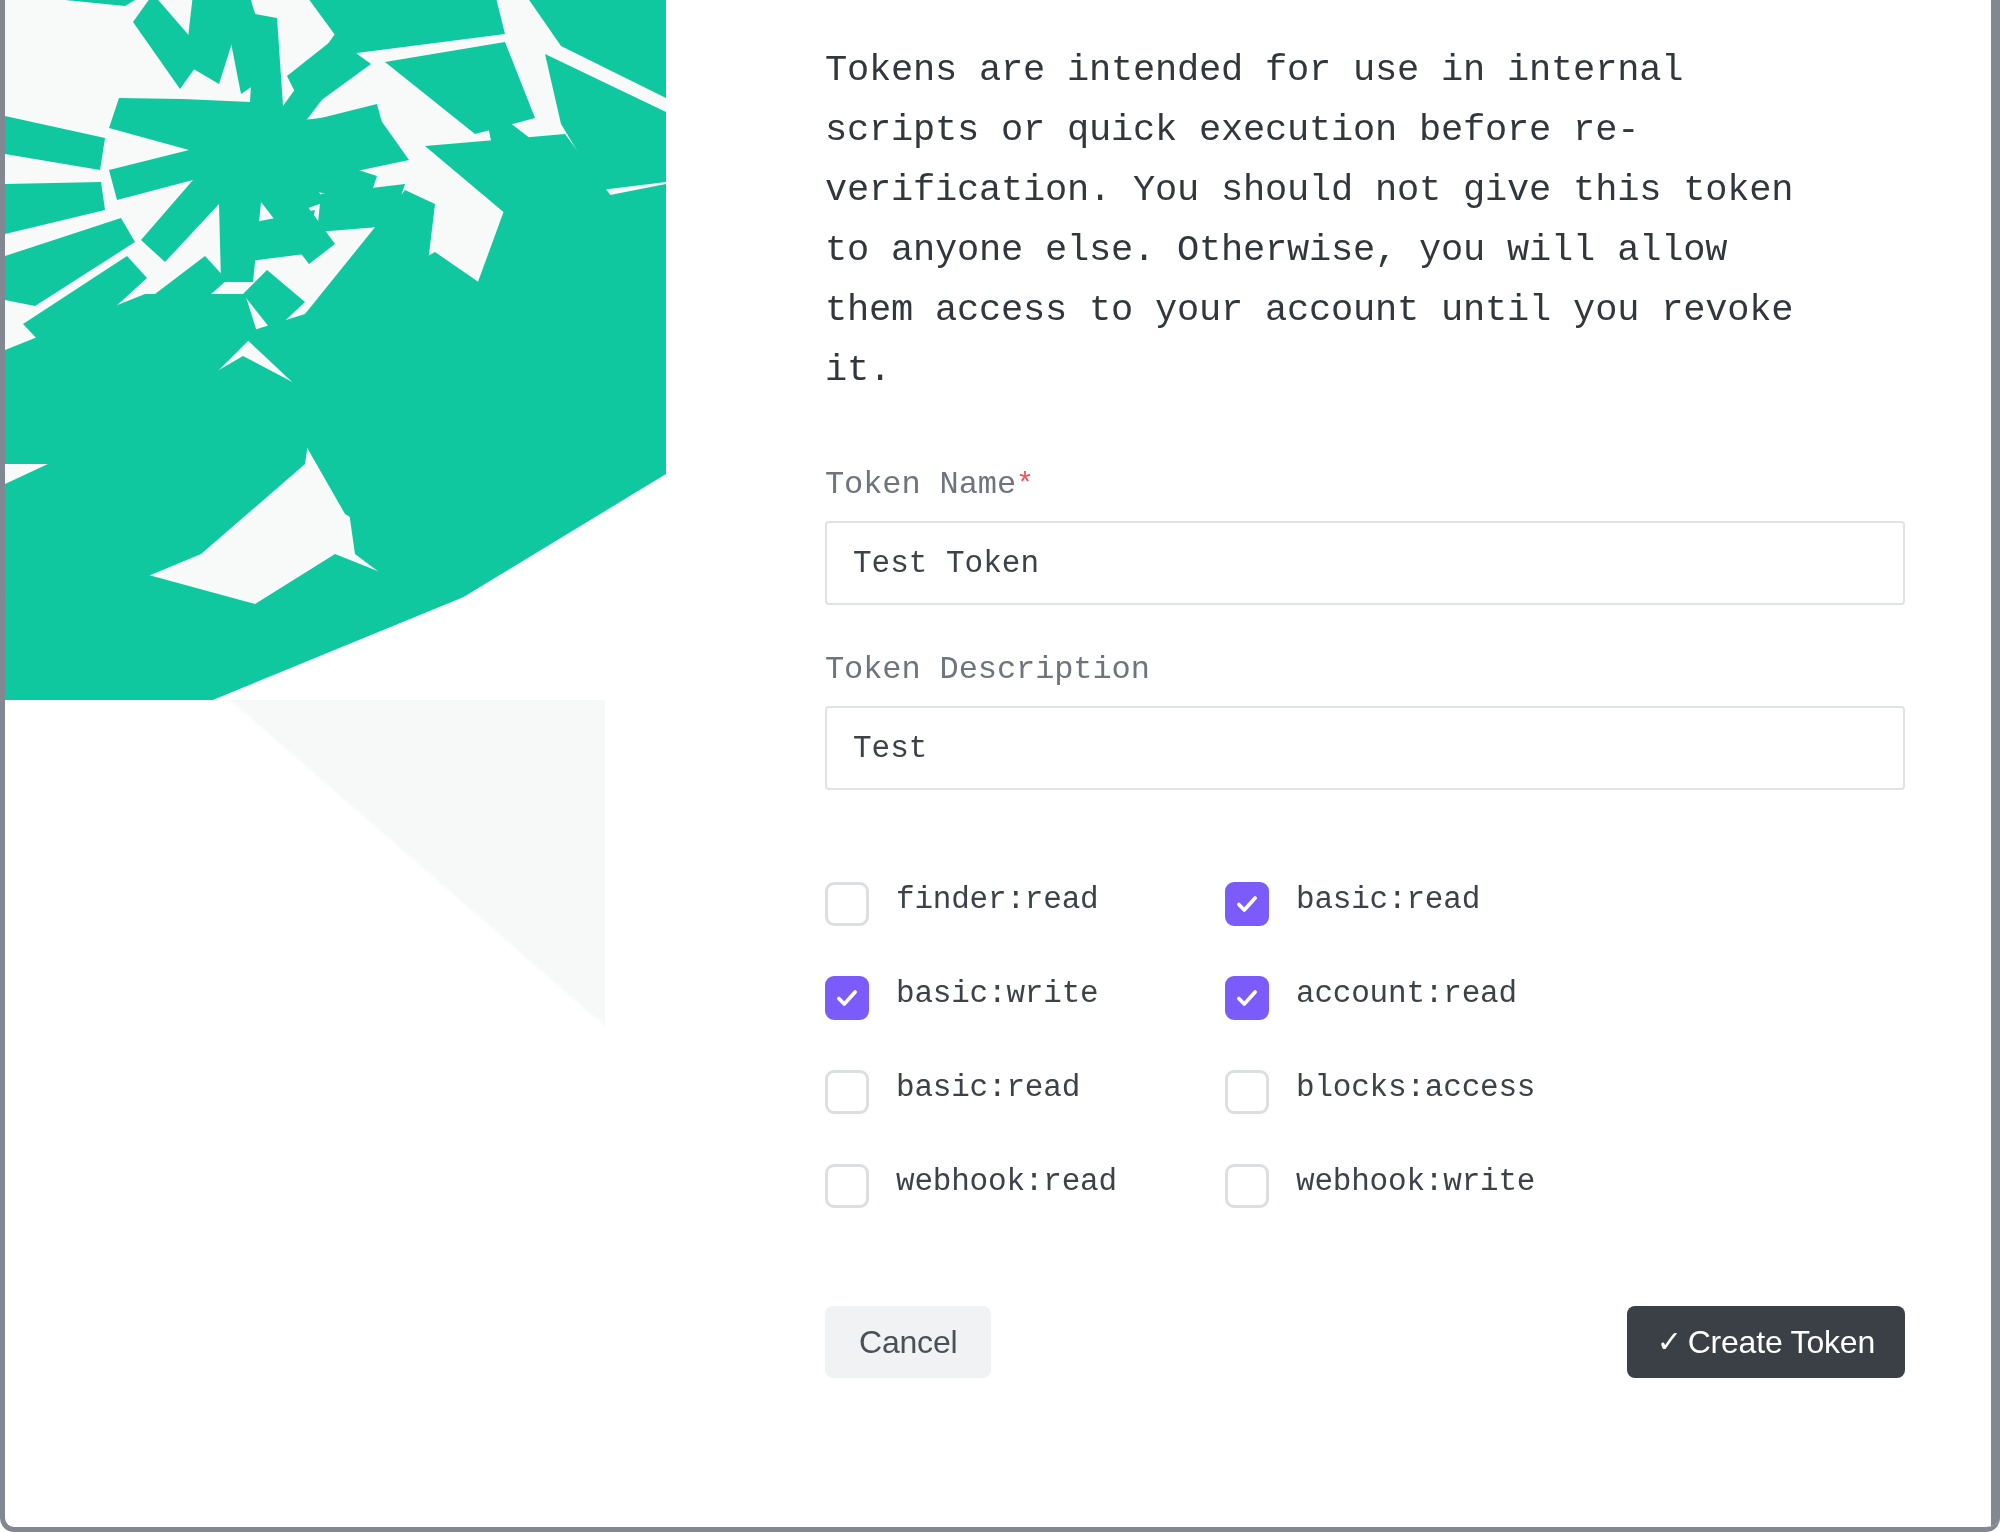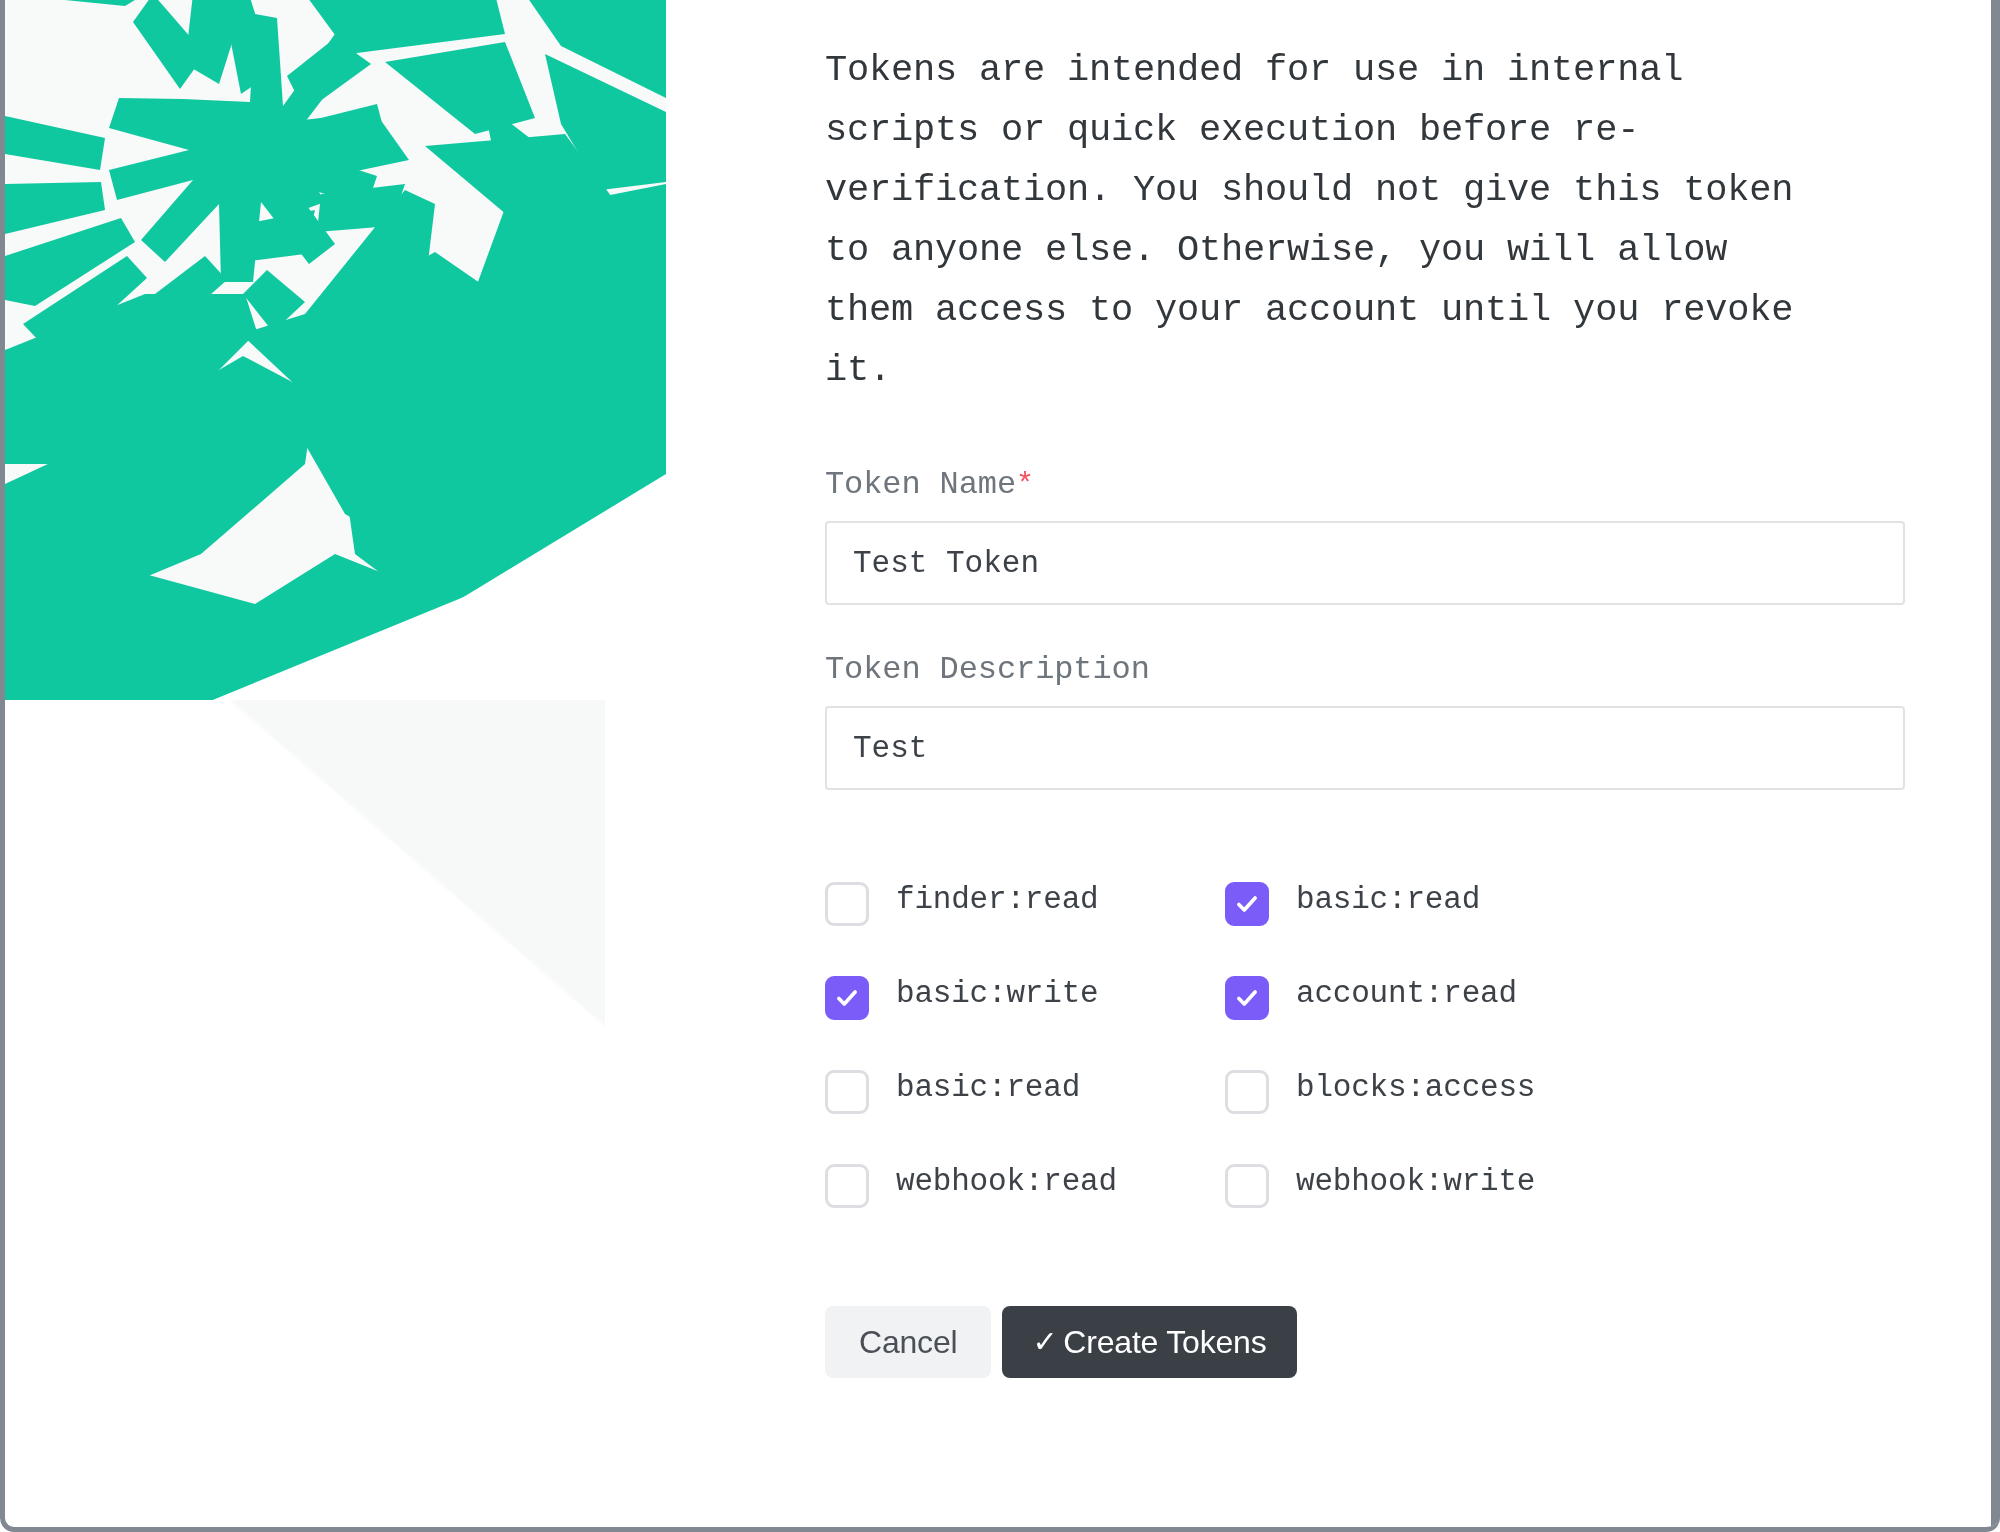--- a/index.html
+++ b/index.html
@@ -136,21 +136,21 @@
     white-space: nowrap;
   }
 
   
   #actions {
     position: absolute;
     left: 820px;
     top: 1306px;
     width: 1080px;
     display: flex;
-    justify-content: flex-start;
+    justify-content: space-between;
     align-items: center;
     gap: 11px;
   }
 
   .btn {
     height: 72px;
     border-radius: 8px;
     display: inline-flex;
     align-items: center;
     justify-content: center;
@@ -302,18 +302,18 @@
           <span class="cb"></span>
           <span class="scope-label">webhook:write</span>
         </div>
       </div>
   </div>
 
   <div id="actions">
     <button class="btn" id="cancel-btn">Cancel</button>
     <button class="btn" id="create-btn">
       <span class="check-glyph">✓</span>
-      <span>Create Tokens</span>
+      <span>Create Token</span>
     </button>
   </div>
 
   <div id="scrollbar-track"></div>
 </div>
 
 </body></html>

